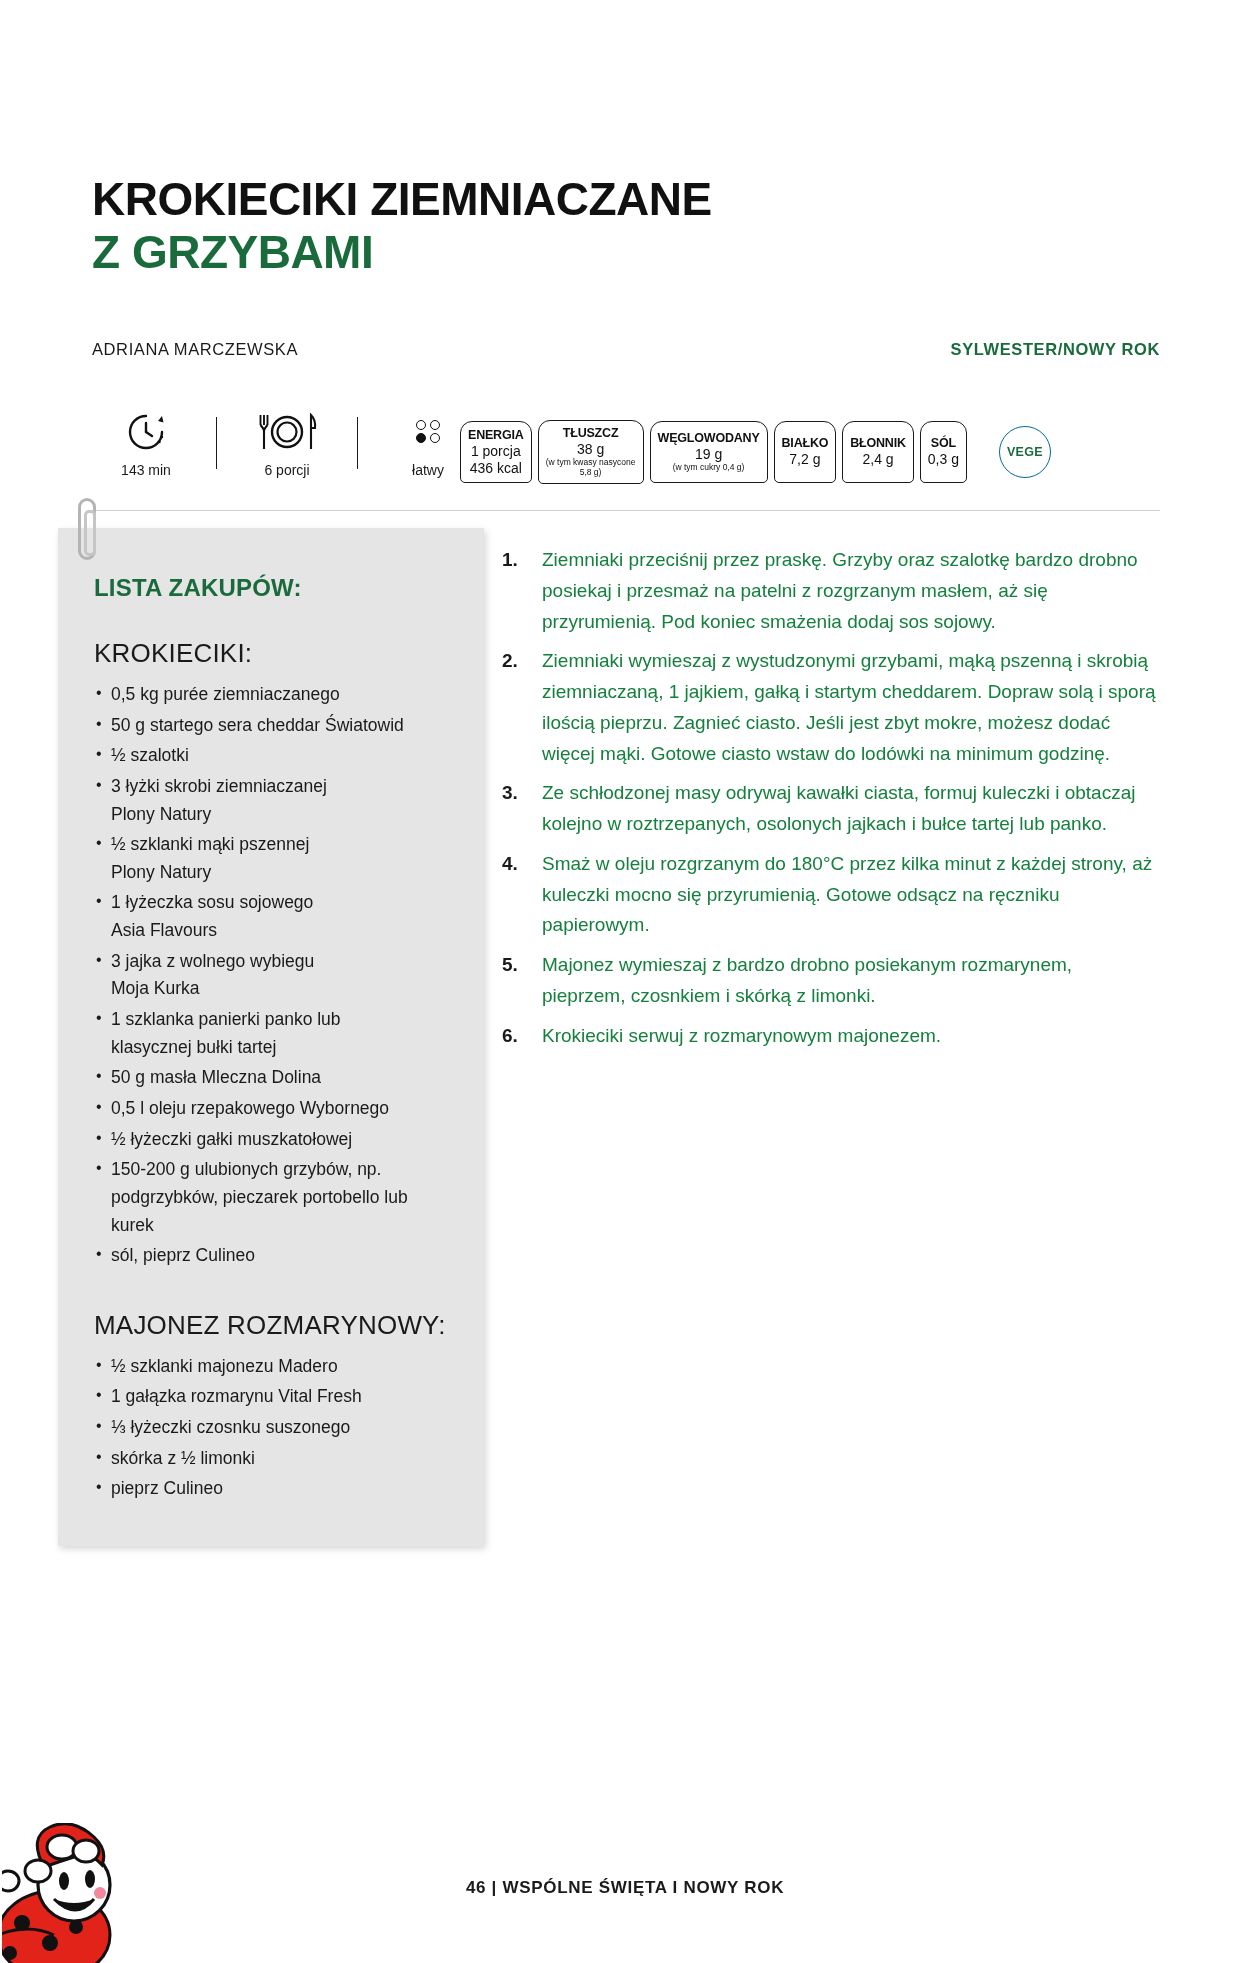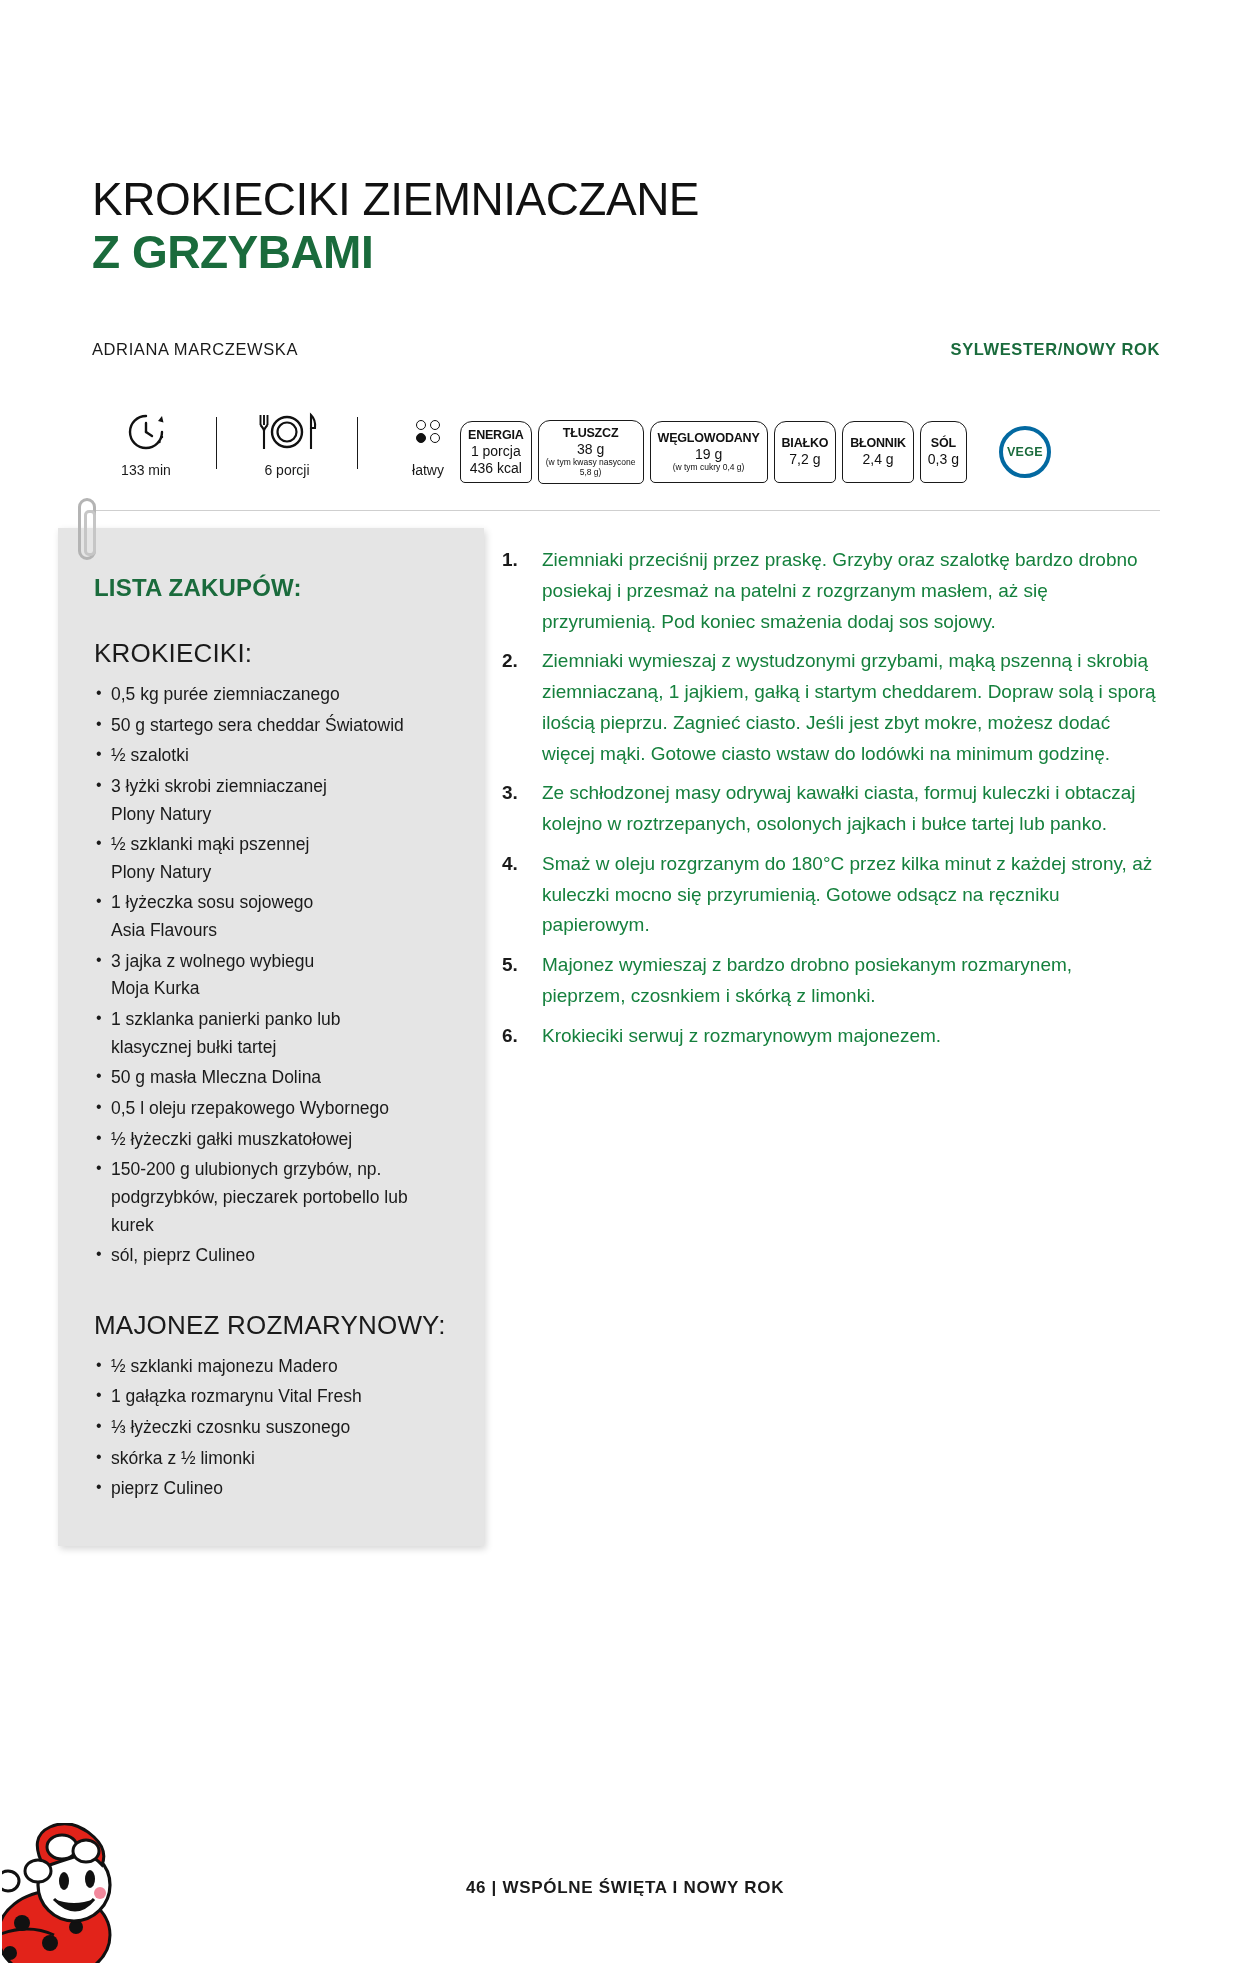--- a/index.html
+++ b/index.html
@@ -20,21 +20,21 @@
 
   
   .title-block {
     position: absolute;
     left: 92px;
     top: 175px;
     width: 1070px;
   }
   .title-line1 {
     font-size: 46px;
-    font-weight: normal;
+    font-weight: bold;
     letter-spacing: -0.5px;
     color: #111111;
     line-height: 1.08;
     white-space: nowrap;
   }
   .title-line2 {
     font-size: 46px;
     font-weight: bold;
     letter-spacing: -0.5px;
     color: #1a6b3c;
@@ -138,21 +138,21 @@
     font-size: 8.5px;
     color: #111;
     line-height: 1.12;
     text-align: center;
     margin-top: 1px;
     max-width: 90px;
   }
   .vege-badge {
     margin-left: 26px;
     width: 52px; height: 52px;
-    border: 4px solid #0369a1;
+    border: 1px solid #0369a1;
     border-radius: 50%;
     display: flex; align-items: center; justify-content: center;
     font-size: 12.5px;
     font-weight: bold;
     color: #1a6b3c;
     letter-spacing: 0.3px;
   }
 
   .divider {
     position: absolute;
@@ -303,21 +303,21 @@
       <div class="meta-icon">
         <svg width="42" height="42" viewBox="0 0 42 42">
           <path d="M21 5 A16 16 0 1 0 37 21" fill="none" stroke="#111" stroke-width="2.4" stroke-linecap="round"></path>
           <path d="M33 10 L37 5 L38.5 11.5 Z" fill="#111"></path>
           <circle cx="37" cy="26" r="1.2" fill="#111"></circle>
           <circle cx="34.5" cy="31" r="1.2" fill="#111"></circle>
           <line x1="21" y1="21" x2="21" y2="12" stroke="#111" stroke-width="2.4" stroke-linecap="round"></line>
           <line x1="21" y1="21" x2="27" y2="25" stroke="#111" stroke-width="2.4" stroke-linecap="round"></line>
         </svg>
       </div>
-      <div class="meta-label">133 min</div>
+      <div class="meta-label">143 min</div>
     </div>
 
     <div class="meta-sep"></div>
 
     <div class="meta-item">
       <div class="meta-icon">
         <svg width="68" height="44" viewBox="0 0 68 44">
           <circle cx="34" cy="22" r="15" fill="none" stroke="#111" stroke-width="2.4"></circle>
           <circle cx="34" cy="22" r="9.5" fill="none" stroke="#111" stroke-width="2.2"></circle>
           <line x1="11" y1="5" x2="11" y2="15" stroke="#111" stroke-width="1.9"></line>

